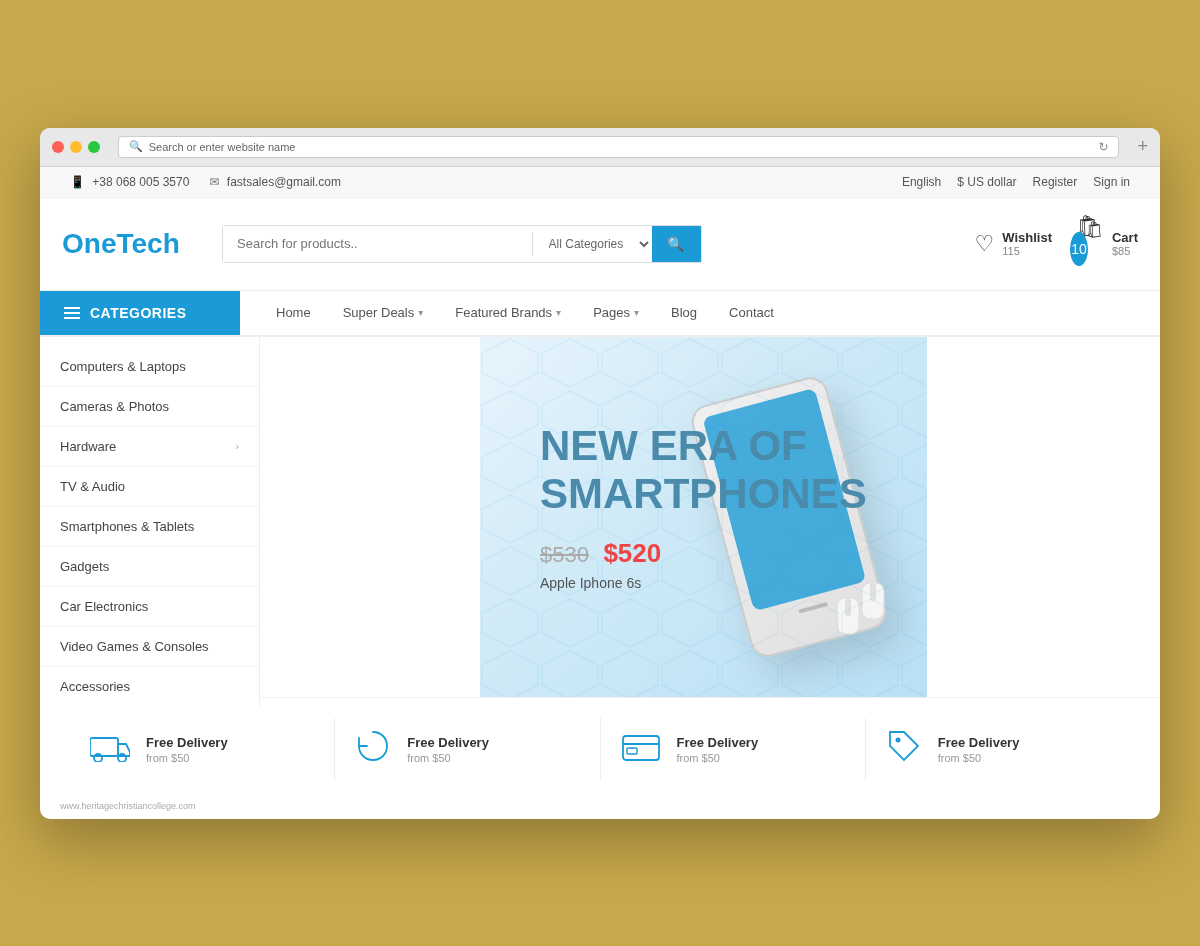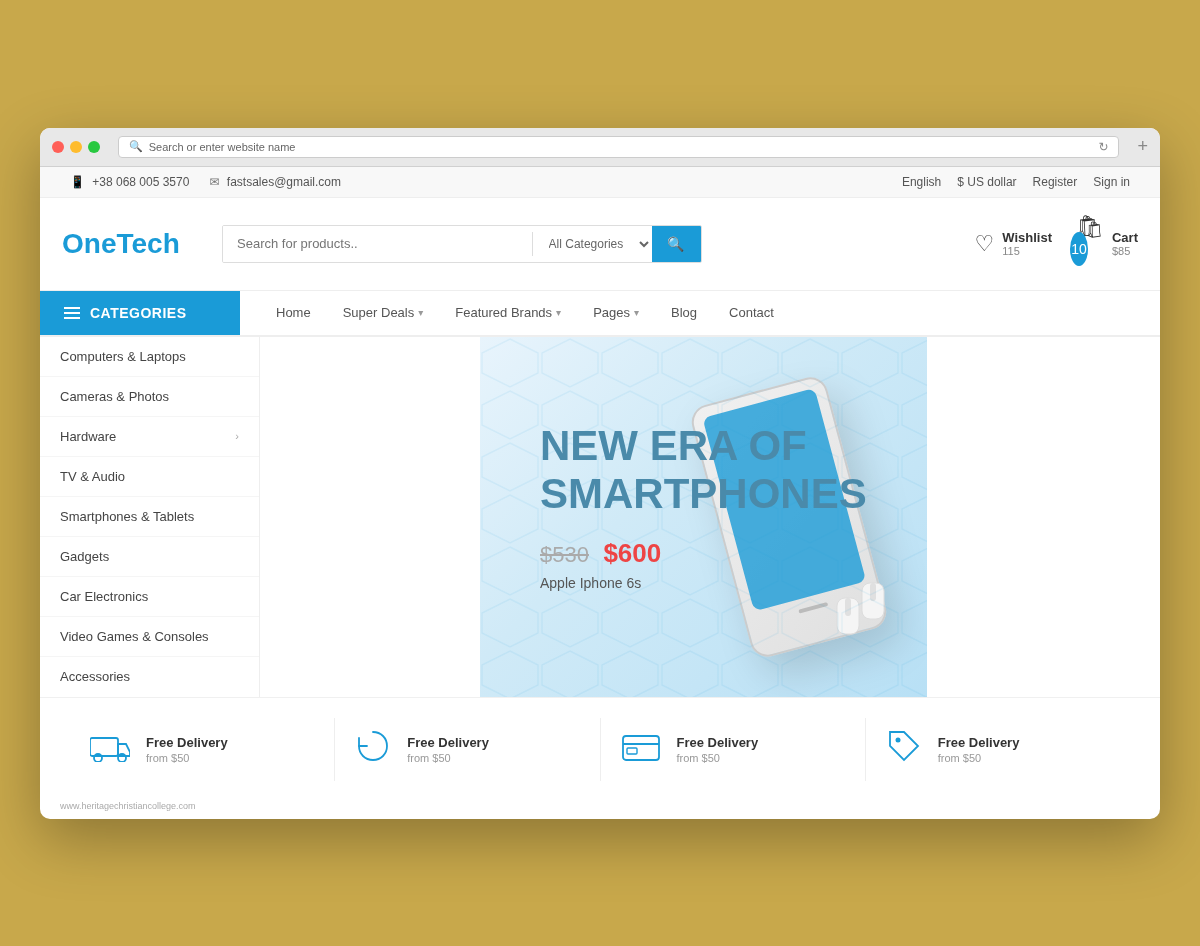--- a/index.html
+++ b/index.html
@@ -465,21 +465,21 @@
       </div>
       <div class="nav-item">
         <span>Contact</span>
       </div>
     </nav>
   </div>
 
   <div class="content-with-sidebar">
 
     <div class="sidebar">
-      <div class="dropdown-menu" style="position:relative;top:0;box-shadow:none;border:none;border-right:1px solid #eee;">
+      <div class="dropdown-menu" style="position:relative;top:10px;box-shadow:none;border:none;border-right:1px solid #eee;">
         <div class="dropdown-item">
           <span>Computers &amp; Laptops</span>
         </div>
         <div class="dropdown-item">
           <span>Cameras &amp; Photos</span>
         </div>
         <div class="dropdown-item">
           <span>Hardware</span>
           <span class="dropdown-arrow">›</span>
         </div>
@@ -505,21 +505,21 @@
     </div>
 
     <div class="hero-section">
       <div class="hero-content">
         <h1 class="hero-title">
           <span>NEW ERA OF</span><br>
           <span>SMARTPHONES</span>
         </h1>
         <div>
           <span class="hero-price-original">$530</span>
-          <span class="hero-price-new">$600</span>
+          <span class="hero-price-new">$520</span>
         </div>
         <div class="hero-product-name">Apple Iphone 6s</div>
       </div>
 
       <div class="hero-image-area">
         <div class="phone-illustration">
           <div class="phone-body">
             <div class="phone-screen"></div>
             <div class="phone-button"></div>
           </div>

